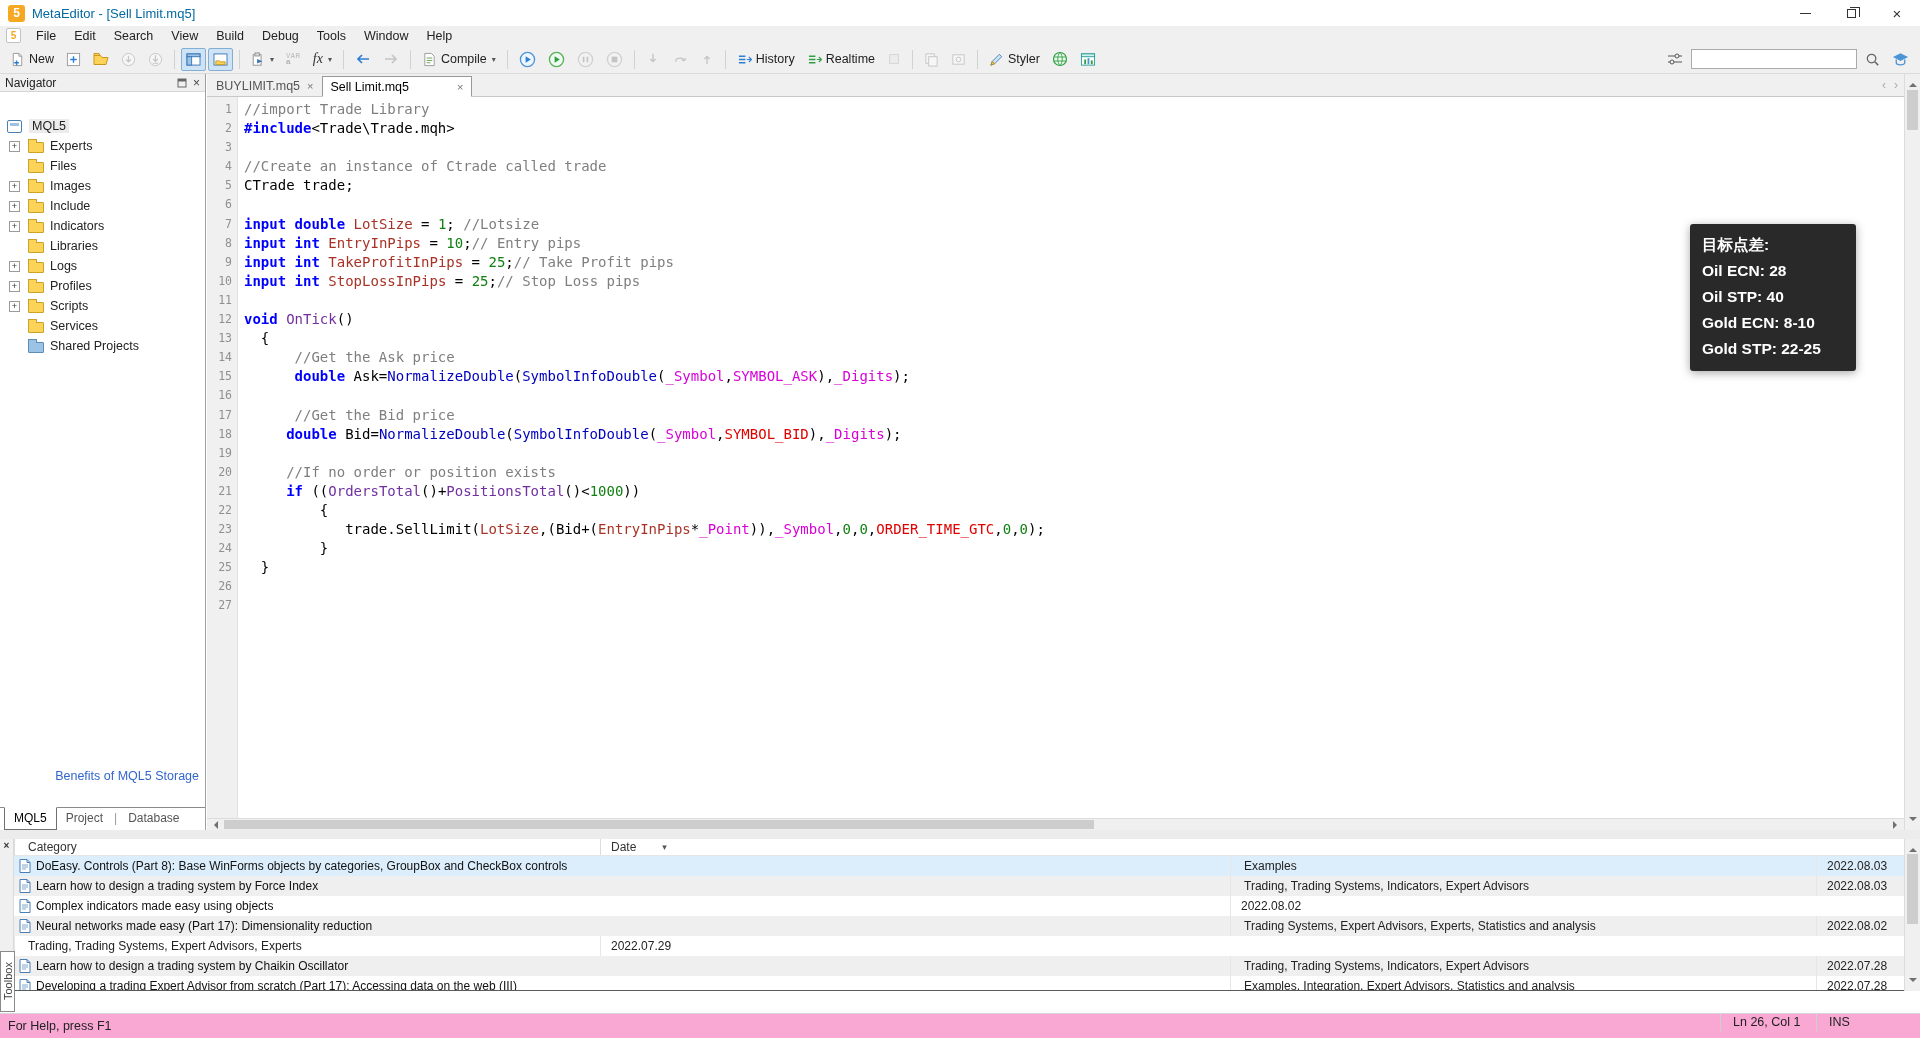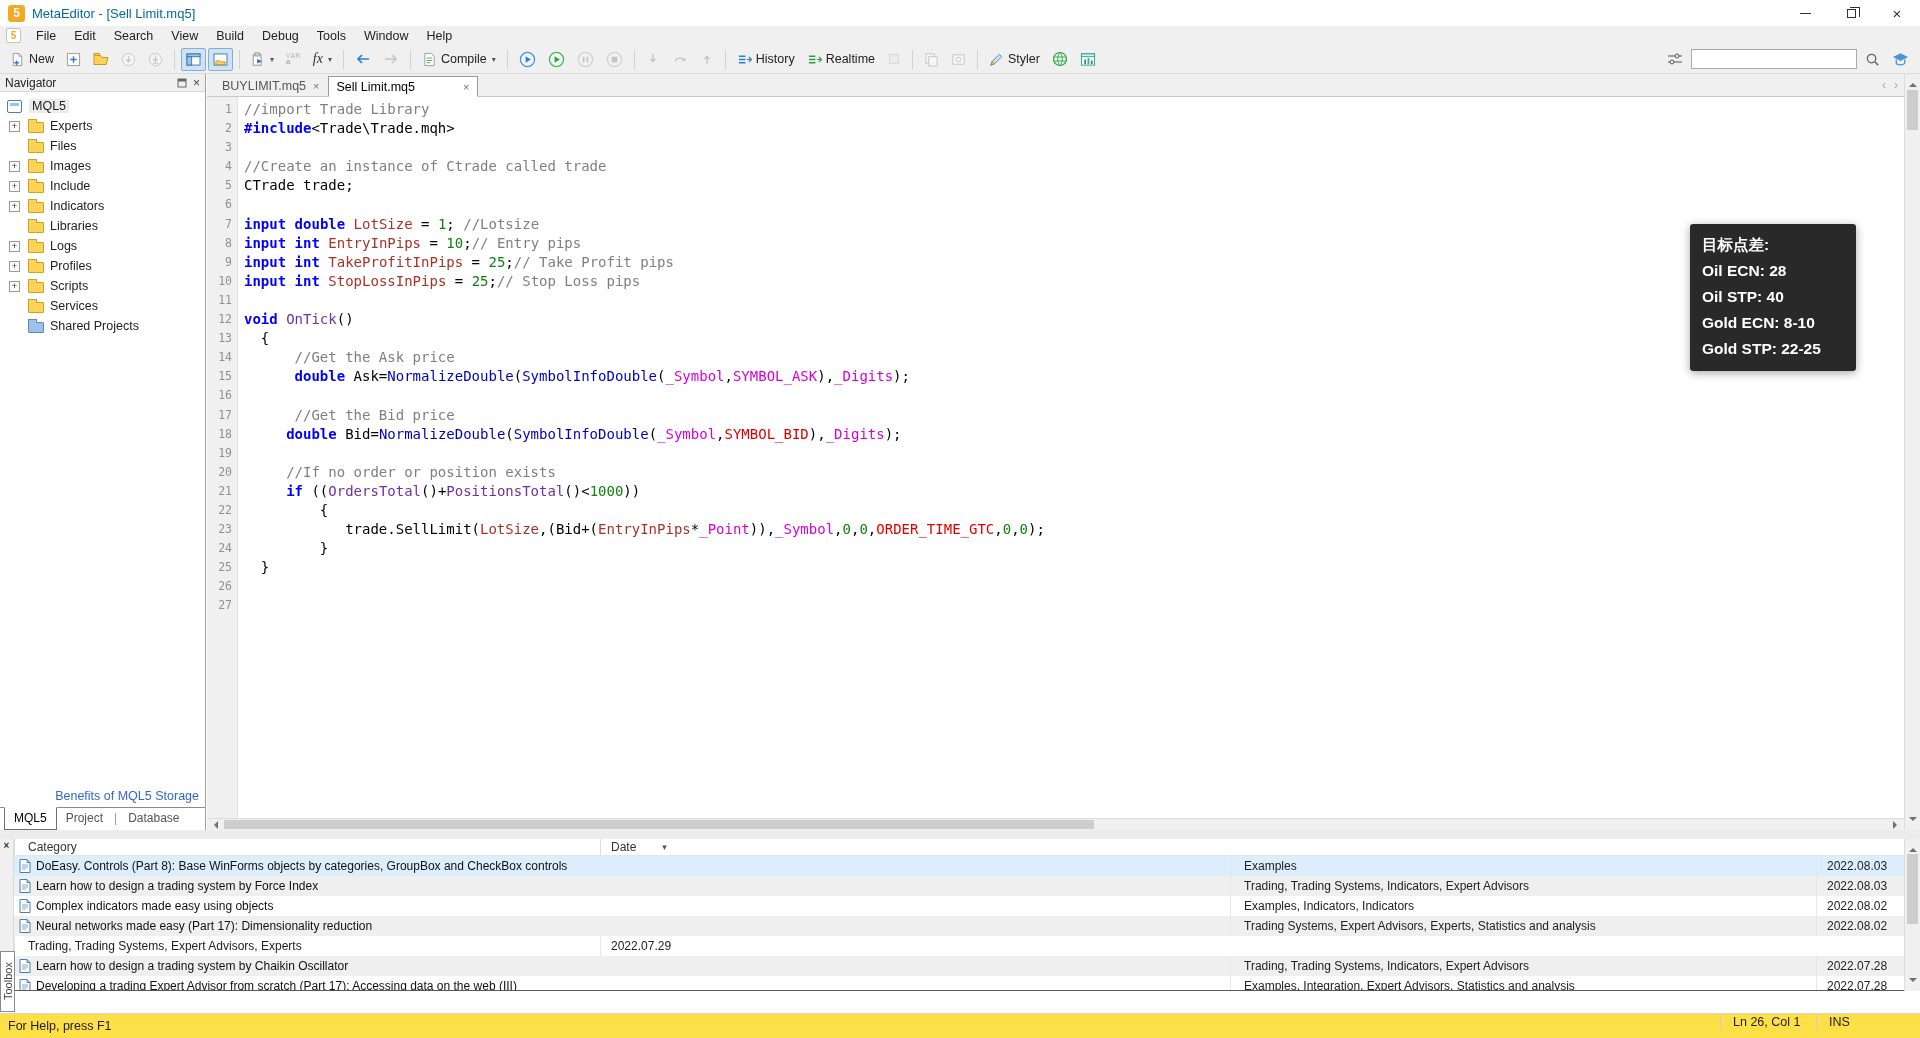--- a/index.html
+++ b/index.html
@@ -36,21 +36,21 @@
 .dd{font-size:8px;color:#555;margin-left:1px;}
 .fxico{font-family:"Liberation Serif","DejaVu Serif",serif;font-style:italic;font-size:14px;color:#333;}
 .varico{display:flex;flex-direction:column;align-items:flex-start;line-height:6px;}
 .varico i{font-style:normal;font-size:6.5px;font-weight:bold;color:#6a8caf;letter-spacing:.5px;}
 .varico b{font-size:8px;color:#555;font-weight:bold;}
 .t-spacer{flex:1;}
 .t-search{width:166px;height:20px;border:1px solid #ababab;background:#fff;margin:0 2px;padding:0 5px;font-size:12px;}
 
 
 .navigator{position:absolute;top:74px;left:0;width:206px;bottom:208px;background:#fff;border-right:1px solid #9f9f9f;
-  display:flex;flex-direction:column;}
+  display:flex;flex-direction:column;gap:20px;}
 .nav-header{height:18px;background:#f0f0f0;border-bottom:1px solid #d5d5d5;display:flex;align-items:center;
   padding:0 5px;font-size:12px;color:#222;flex:none;}
 .nav-header .spacer{flex:1;}
 .nh-ico{display:flex;margin-right:6px;}
 .nh-close{color:#444;font-size:12px;line-height:1;}
 .nav-tree{flex:1;overflow:hidden;padding-top:4px;position:relative;}
 .tree-row{height:20px;display:flex;align-items:center;font-size:12.5px;}
 .db-icon{width:15px;height:13px;border:1px solid #4a7fb5;border-radius:2px;background:#fff;margin:0 7px 0 7px;position:relative;flex:none;}
 .db-icon::before{content:'';position:absolute;left:2px;top:2px;right:2px;height:3px;background:#9cc3e6;}
 .sel-label{background:#ececec;padding:0 3px;}
@@ -61,21 +61,21 @@
 .folder::before{content:'';position:absolute;top:-4px;left:-1px;width:7px;height:3px;background:inherit;border:1px solid;border-color:inherit;border-bottom:none;}
 .folder.blue{background:#9cc3e6;border-color:#5b8db8;}
 .storage-link{height:18px;flex:none;color:#3366cc;font-size:12.5px;text-align:right;padding-right:6px;}
 .nav-tabs{height:23px;flex:none;display:flex;align-items:stretch;font-size:12px;color:#555;border-top:1px solid #8a8a8a;padding-left:4px;}
 .nav-tab{padding:3px 9px 0 9px;}
 .nav-tab.active{background:#fff;border:1px solid #707070;border-top:1px solid #fff;margin-top:-1px;color:#000;}
 .tab-sep{color:#999;padding:3px 2px 0 2px;}
 
 
 .editor-area{position:absolute;top:74px;left:207px;right:16px;bottom:208px;display:flex;flex-direction:column;background:#fff;}
-.tabbar{height:23px;flex:none;background:#f0f0f0;border-bottom:1px solid #c8c8c8;display:flex;align-items:flex-end;padding-left:7px;}
+.tabbar{height:23px;flex:none;background:#f0f0f0;border-bottom:1px solid #c8c8c8;display:flex;align-items:flex-end;padding-left:1px;}
 .etab{height:21px;display:flex;align-items:center;gap:7px;padding:0 8px;font-size:12.5px;color:#555;}
 .etab.active{background:#fff;border:1px solid #989898;border-bottom:1px solid #fff;margin-bottom:-1px;color:#000;gap:48px;}
 .etab-close{color:#777;font-size:11px;}
 .tab-scroll{margin-left:auto;margin-right:6px;color:#aaa;font-size:12px;display:flex;gap:8px;align-self:center;}
 .code{flex:1;overflow:hidden;position:relative;font-family:"DejaVu Sans Mono","Liberation Mono",monospace;
   font-size:14px;line-height:19.1px;padding-top:3px;}
 .gutter-bg{position:absolute;left:0;top:0;bottom:0;width:31px;background:#f0f0f0;border-right:1px solid #e2e2e2;}
 .cline{display:flex;height:19.1px;white-space:pre;position:relative;}
 .lnum{width:31px;flex:none;text-align:right;padding-right:6px;color:#909090;font-size:11.5px;line-height:19.1px;}
 .ctx{padding-left:6px;}
@@ -138,21 +138,21 @@
   font-size:11px;color:#444;z-index:5;}
 
 
 .tb-tabs{position:absolute;top:1041px;height:22px;left:0;right:0;background:#f0f0f0;border-top:1px solid #777;
   display:flex;align-items:flex-start;padding-left:28px;font-size:12.5px;color:#555;overflow:visible;}
 .tb-tab{padding:3px 10px 0 10px;}
 .tb-tab.active{background:#fff;border:1px solid #4a4a4a;margin-top:-6px;padding-top:8px;height:26px;color:#000;}
 .tab-badge{color:#cc0000;font-size:9px;font-weight:bold;}
 
 
-.statusbar{position:absolute;top:1013px;bottom:0;left:0;right:0;background:#fde047;border-top:1px solid #d6d6d6;
+.statusbar{position:absolute;top:1013px;bottom:0;left:0;right:0;background:#f9a8d4;border-top:1px solid #d6d6d6;
   display:flex;align-items:center;padding-left:8px;color:#222;}
 .sb-right{margin-left:auto;display:flex;height:100%;margin-right:14px;}
 .sb-item{height:70%;display:flex;align-items:center;border-left:1px solid #cfcfcf;padding:0 12px;}
 .sb-cursor{width:96px;}
 .sb-mode{width:90px;}
 </style>
 </head>
 <body>
 
 <div class="titlebar">
@@ -597,21 +597,20 @@
           <span class="cell c-name">
             <span class="doc-icon">
               <svg width="12" height="14" viewBox="0 0 12 14">
                 <path d="M1 .5h7l3 3V13.5H1z" fill="#fff" stroke="#4a7fb5"></path>
                 <path d="M8 .5v3h3" fill="none" stroke="#4a7fb5"></path>
                 <path d="M3 6h6M3 8h6M3 10h4" stroke="#7fa8cc" stroke-width="1"></path>
               </svg>
             </span>
             <span class="nm">Complex indicators made easy using objects</span>
           </span>
-          <span class="cell c-cat">Examples, Indicators, Indicators</span>
           <span class="cell c-date">2022.08.02</span>
         </div>
         <div class="trow alt">
           <span class="cell c-name">
             <span class="doc-icon">
               <svg width="12" height="14" viewBox="0 0 12 14">
                 <path d="M1 .5h7l3 3V13.5H1z" fill="#fff" stroke="#4a7fb5"></path>
                 <path d="M8 .5v3h3" fill="none" stroke="#4a7fb5"></path>
                 <path d="M3 6h6M3 8h6M3 10h4" stroke="#7fa8cc" stroke-width="1"></path>
               </svg>

